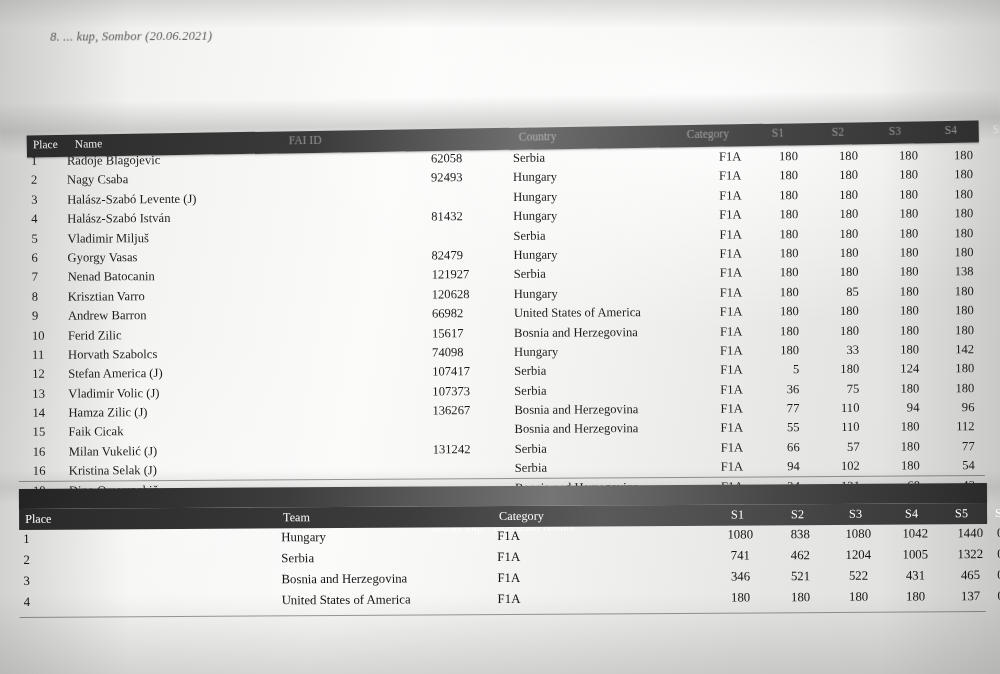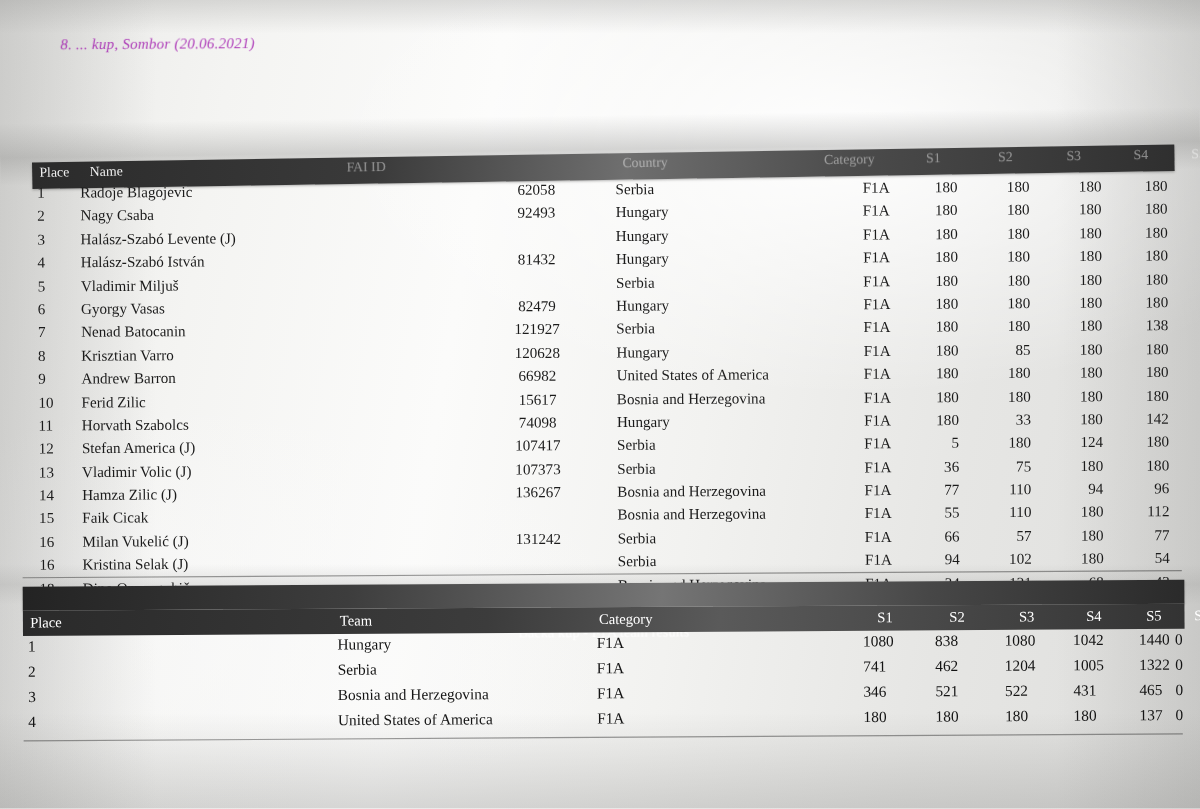--- a/index.html
+++ b/index.html
@@ -62,21 +62,21 @@
     inset: 0;
     transform: rotate(-0.35deg);
   }
 
   .doc-title {
     position: absolute;
     left: 52px;
     top: 27px;
     font-size: 12.5px;
     font-style: italic;
-    color: #a21caf;
+    color: #404040;
     letter-spacing: 0.2px;
     white-space: nowrap;
     opacity: 0.85;
     filter: blur(0.4px);
   }
 
   
   #indiv {
     position: absolute;
     left: 28px;
@@ -103,21 +103,21 @@
 
   .row {
     position: relative;
     height: 19.4px;
     font-size: 12.6px;
     color: #1b1b1b;
   }
   .cell { position: absolute; white-space: nowrap; top: 1px; }
   .c-place { left: 4px; width: 34px; }
   .c-name  { left: 40px; }
-  .c-lic   { left: 372px; width: 96px; text-align: center; }
+  .c-lic   { left: 404px; width: 96px; text-align: left; }
   .c-ctry  { left: 486px; }
   .c-cat   { left: 692px; }
   .n { position: absolute; top: 1px; width: 34px; text-align: right; }
   .n1 { left: 737px; }
   .n2 { left: 797px; }
   .n3 { left: 857px; }
   .n4 { left: 912px; }
   .n5 { left: 962px; }
 
   
@@ -160,21 +160,21 @@
   .trow {
     position: relative;
     height: 21px;
     font-size: 12.8px;
     color: #141414;
   }
   .trow .tc { position: absolute; top: 2px; white-space: nowrap; }
   .t-place { left: 4px; }
   .t-team  { left: 262px; }
   .t-cat   { left: 478px; }
-  .tn { position: absolute; top: 2px; width: 42px; text-align: left; }
+  .tn { position: absolute; top: 2px; width: 42px; text-align: center; }
   .tn1 { left: 700px; }
   .tn2 { left: 760px; }
   .tn3 { left: 818px; }
   .tn4 { left: 875px; }
   .tn5 { left: 930px; }
   .tn6 { left: 960px; }
 
   .rule {
     position: absolute;
     left: 18px; right: 16px;

